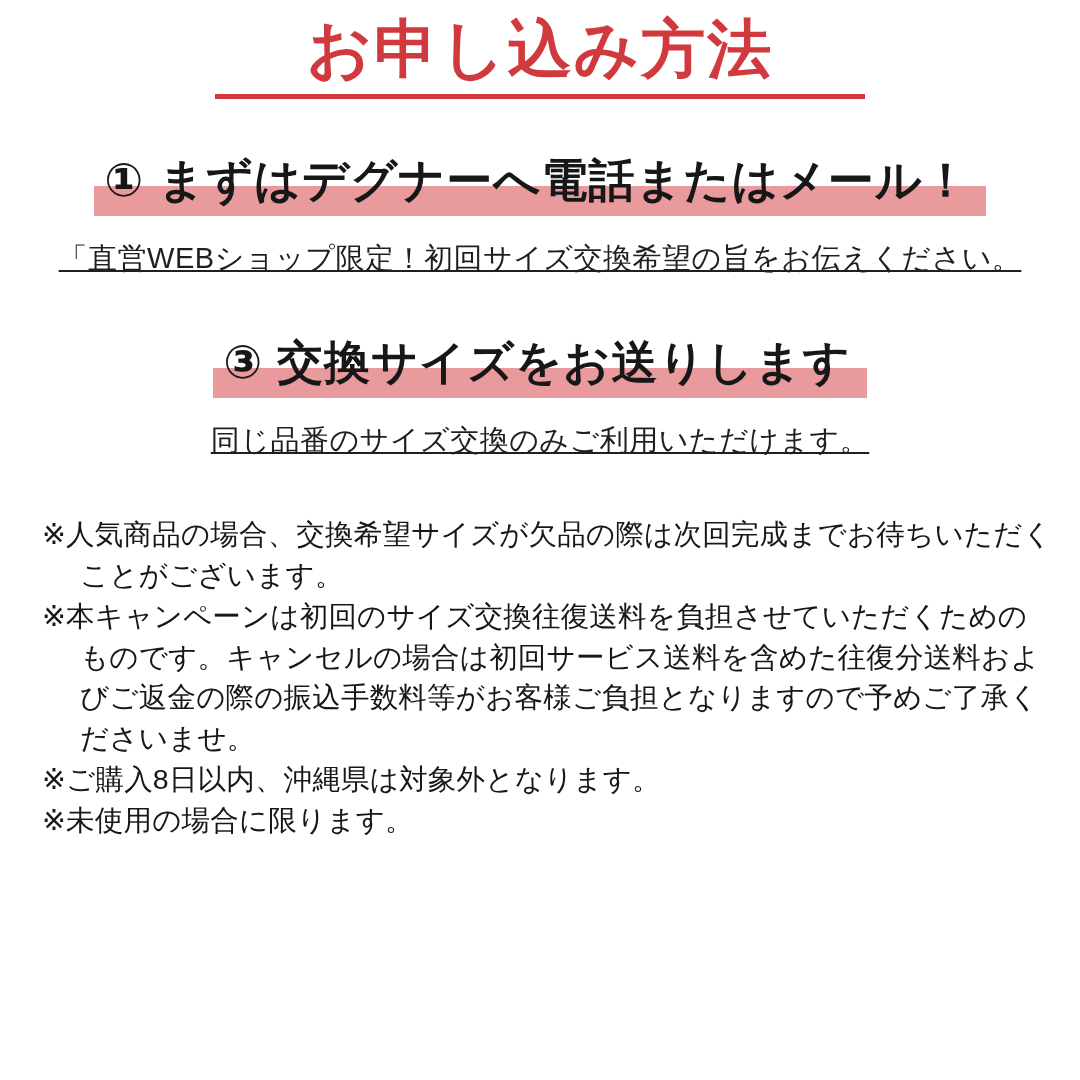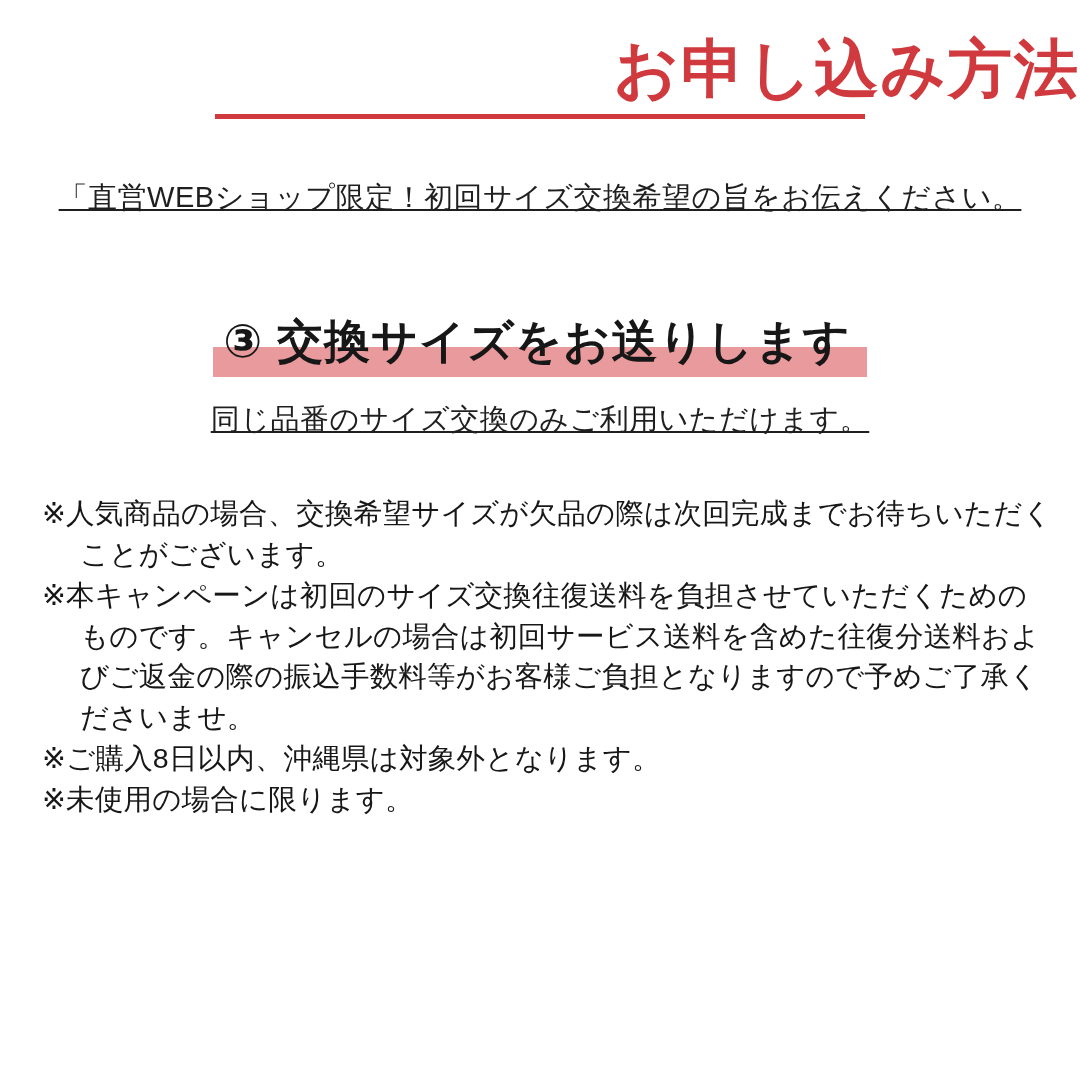--- a/index.html
+++ b/index.html
@@ -12,38 +12,38 @@
   html, body { background: #ffffff; }
   body {
     width: 1080px; height: 1080px;
     overflow: hidden;
     font-family: "Liberation Sans", "DejaVu Sans", sans-serif;
     color: var(--ink);
   }
   .page { width: 1080px; height: 1080px; background: #ffffff; }
 
   .title {
-    margin-top: 36px;
-    text-align: right;
+    margin-top: 16px;
+    text-align: center;
     font-size: 64px;
     font-weight: bold;
     letter-spacing: 2px;
     color: var(--red, #d03a3e);
     line-height: 1.05;
   }
   .title-underline {
     width: 650px; height: 5px;
     margin: 11px auto 0 auto;
     background: var(--red, #d03a3e);
   }
 
   .step { text-align: center; }
   .step-1 { margin-top: 58px; }
   .step-2 { margin-top: 54px; }
-  .step-3 { margin-top: 100px; }
+  .step-3 { margin-top: 60px; }
 
   .step-heading {
     display: inline-block;
     font-size: 46px;
     font-weight: bold;
     line-height: 1.0;
     color: var(--ink);
     padding: 0 16px 13px 10px;
     background-image: linear-gradient(to top, var(--pink, #e99a9c) 30px, rgba(0,0,0,0) 30px);
     white-space: nowrap;
@@ -72,20 +72,21 @@
 </style>
 </head>
 <body>
 
 <div class="page">
 
   <h1 class="title">お申し込み方法</h1>
   <div class="title-underline"></div>
 
   <section class="step step-1">
+    <span class="step-heading">① まずはデグナーへ電話またはメール！</span>
     <div class="step-sub">「直営WEBショップ限定！初回サイズ交換希望の旨をお伝えください。</div>
   </section>
 
 
   <section class="step step-3">
     <span class="step-heading">③ 交換サイズをお送りします</span>
     <div class="step-sub">同じ品番のサイズ交換のみご利用いただけます。</div>
   </section>
 
   <section class="notes">

